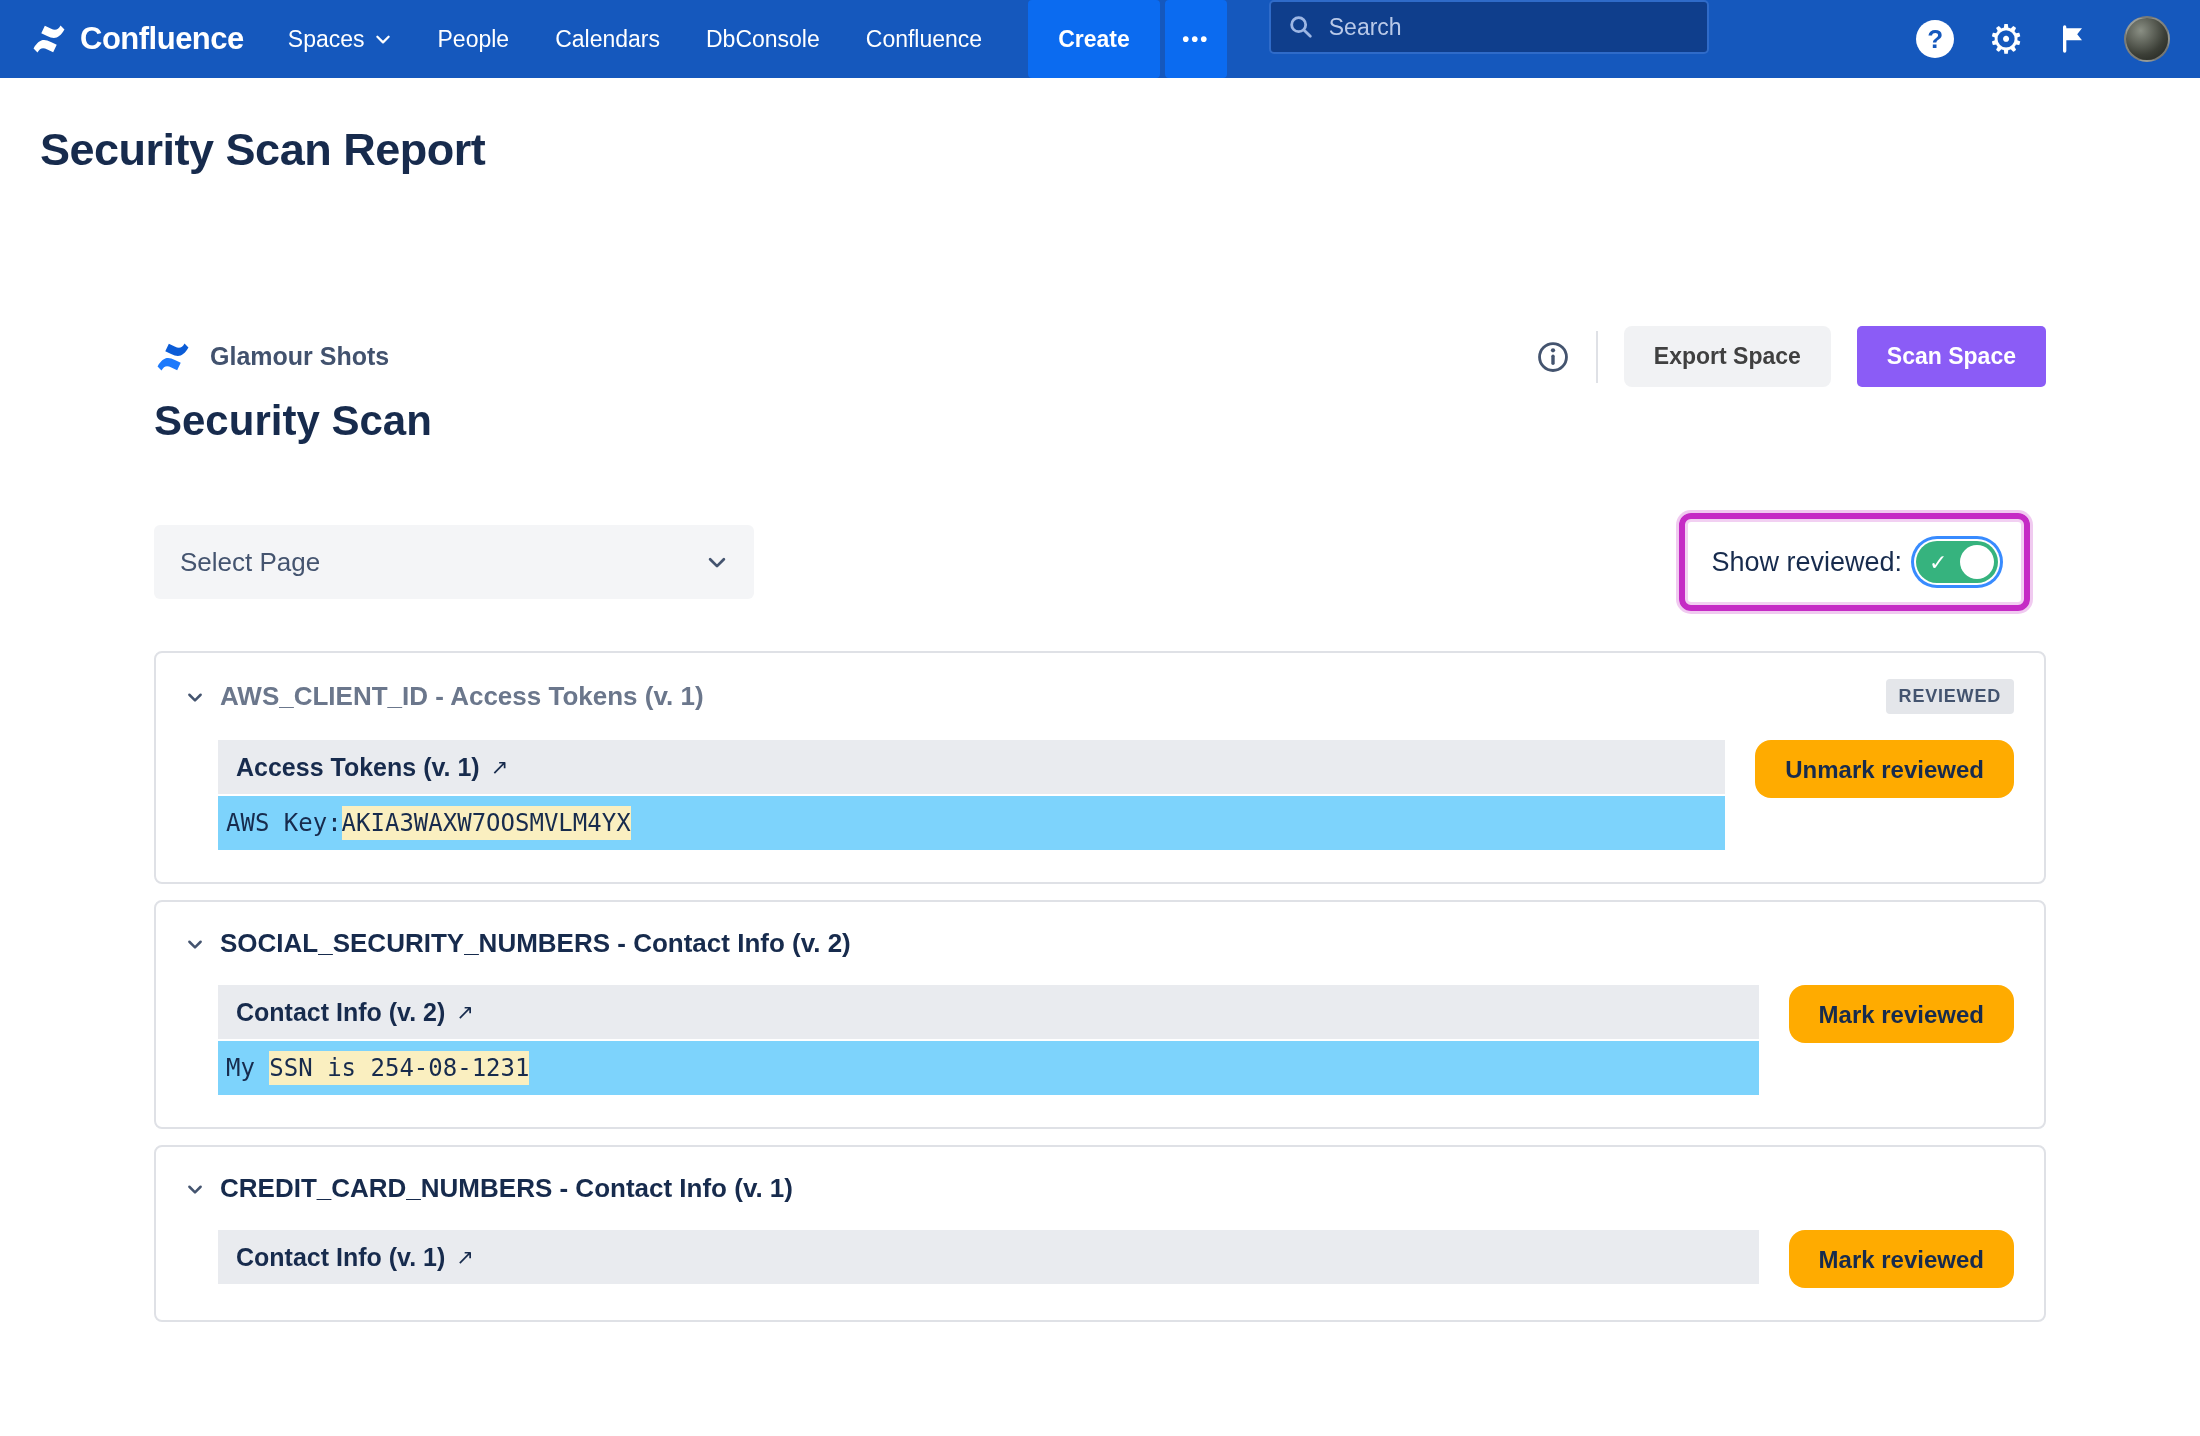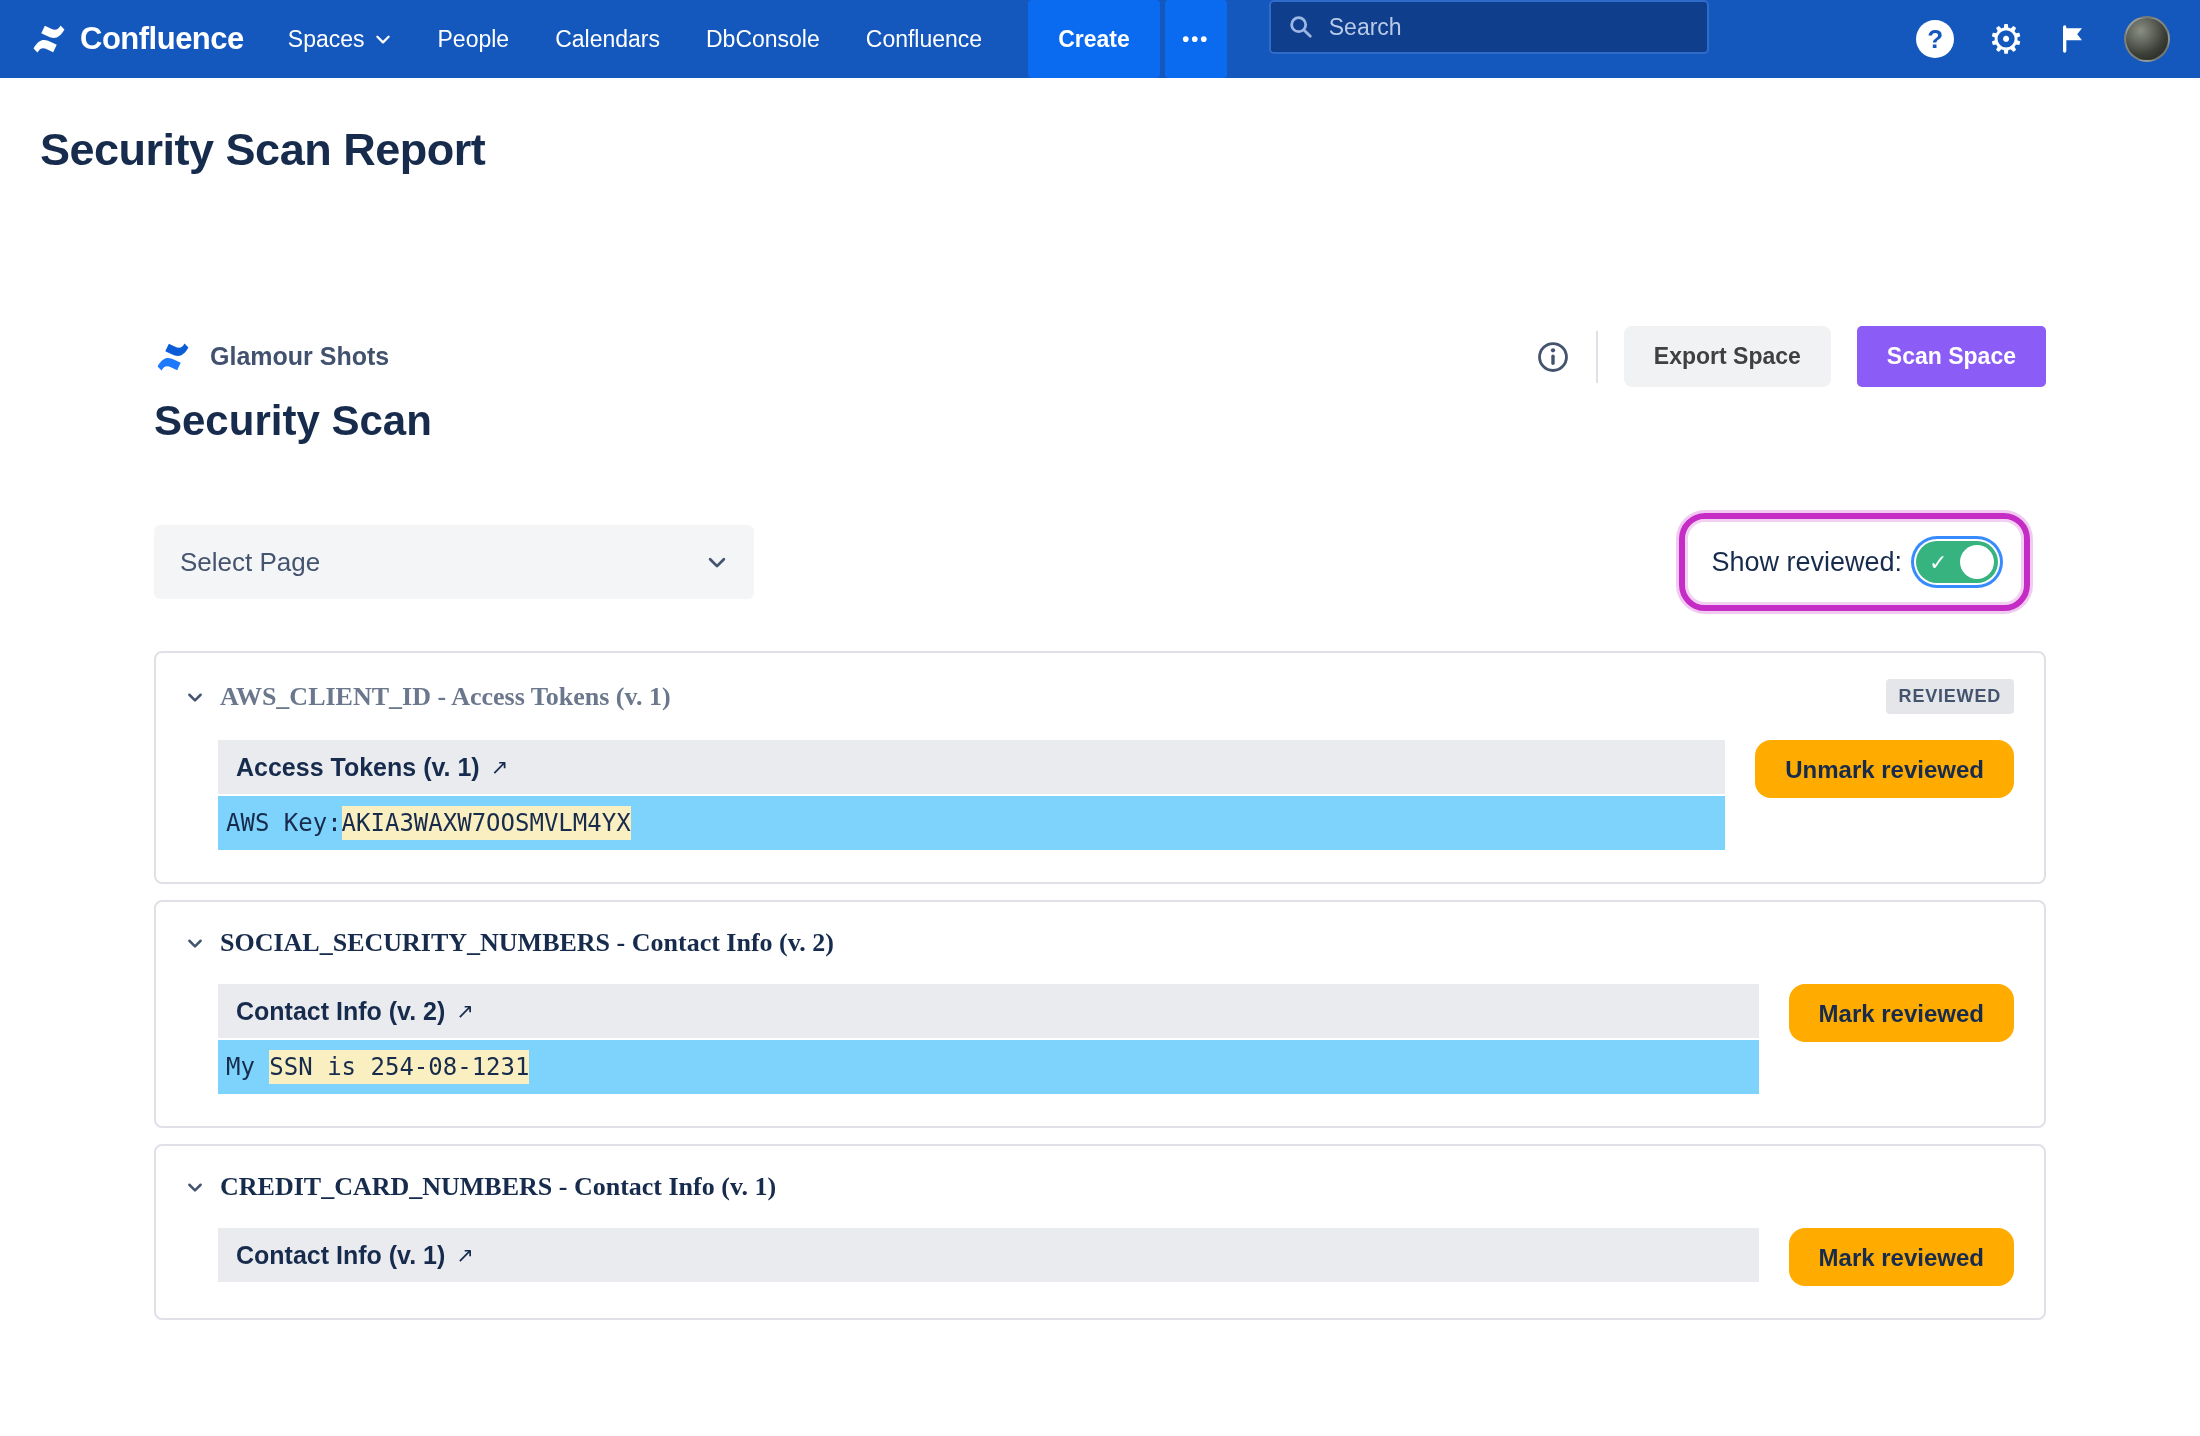--- a/index.html
+++ b/index.html
@@ -56,39 +56,39 @@
     font-weight: 600; border: none; border-radius: 5px; padding: 17px 30px; cursor: pointer; }
 
   .section-title { margin-top: 10px; font-size: 42px; font-weight: 700; color: #172B4D; }
 
   .controls { margin-top: 68px; display: flex; align-items: center; justify-content: space-between; }
   .select { width: 600px; height: 74px; background: #F4F5F7; border-radius: 6px;
     display: flex; align-items: center; justify-content: space-between; padding: 0 26px;
     color: #44546F; font-size: 26px; cursor: pointer; }
   .select svg { width: 22px; height: 22px; color: #44546F; }
 
-  .annotation { border: 6px solid #C52BC5; border-radius: 26px; padding: 22px 26px;
+  .annotation { border: 6px solid #C52BC5; border-radius: 12px; padding: 22px 26px;
     box-shadow: 0 0 0 3px rgba(197,43,197,.25), inset 0 0 0 3px rgba(197,43,197,.22);
     display: flex; align-items: center; gap: 14px; margin-right: 16px; }
   .toggle-label { font-size: 27px; color: #172B4D; }
   .toggle { position: relative; width: 82px; height: 42px; background: #36B37E;
     border-radius: 21px; display: flex; align-items: center; cursor: pointer;
     box-shadow: 0 0 0 2px #fff, 0 0 0 5px #388BFF; }
   .toggle-check { color: #fff; font-size: 22px; font-weight: 700; margin-left: 13px;
     font-family: "DejaVu Sans", sans-serif; }
   .toggle-knob { position: absolute; right: 4px; top: 4px; width: 34px; height: 34px;
     background: #fff; border-radius: 50%; }
 
   
   .cards { margin-top: 40px; }
   .card { border: 2px solid #DFE1E6; border-radius: 8px; padding: 26px 30px 32px; margin-bottom: 16px; }
   .card-head { display: flex; align-items: center; gap: 16px; }
   .card-caret { display: flex; color: #44546F; cursor: pointer; }
   .card-caret svg { width: 18px; height: 18px; }
-  .card-title { font-size: 26px; font-weight: 700; color: #172B4D; font-family: Liberation Serif, serif; }
+  .card-title { font-size: 26px; font-weight: 700; color: #172B4D; }
   .card.reviewed .card-title { color: #6B778C; }
   .badge { margin-left: auto; background: #E4E6EA; color: #44546F; font-size: 18px;
     font-weight: 700; letter-spacing: 0.8px; padding: 7px 13px; border-radius: 4px; }
   .card-body { display: flex; align-items: flex-start; margin-top: 26px; padding-left: 32px; }
   .finding { flex: 1; }
   .finding-bar { background: #E9EBEF; height: 54px; display: flex; align-items: center;
     padding: 0 18px; font-size: 25px; font-weight: 700; color: #172B4D; gap: 11px; cursor: pointer; }
   .open-arrow { font-size: 21px; font-weight: 400; font-family: "DejaVu Sans", sans-serif; }
   .finding-content { background: #7dd3fc; padding: 13px 12px 13px 8px; margin-top: 2px;
     font-family: "DejaVu Sans Mono", monospace; font-size: 24px; color: #172B4D; }

